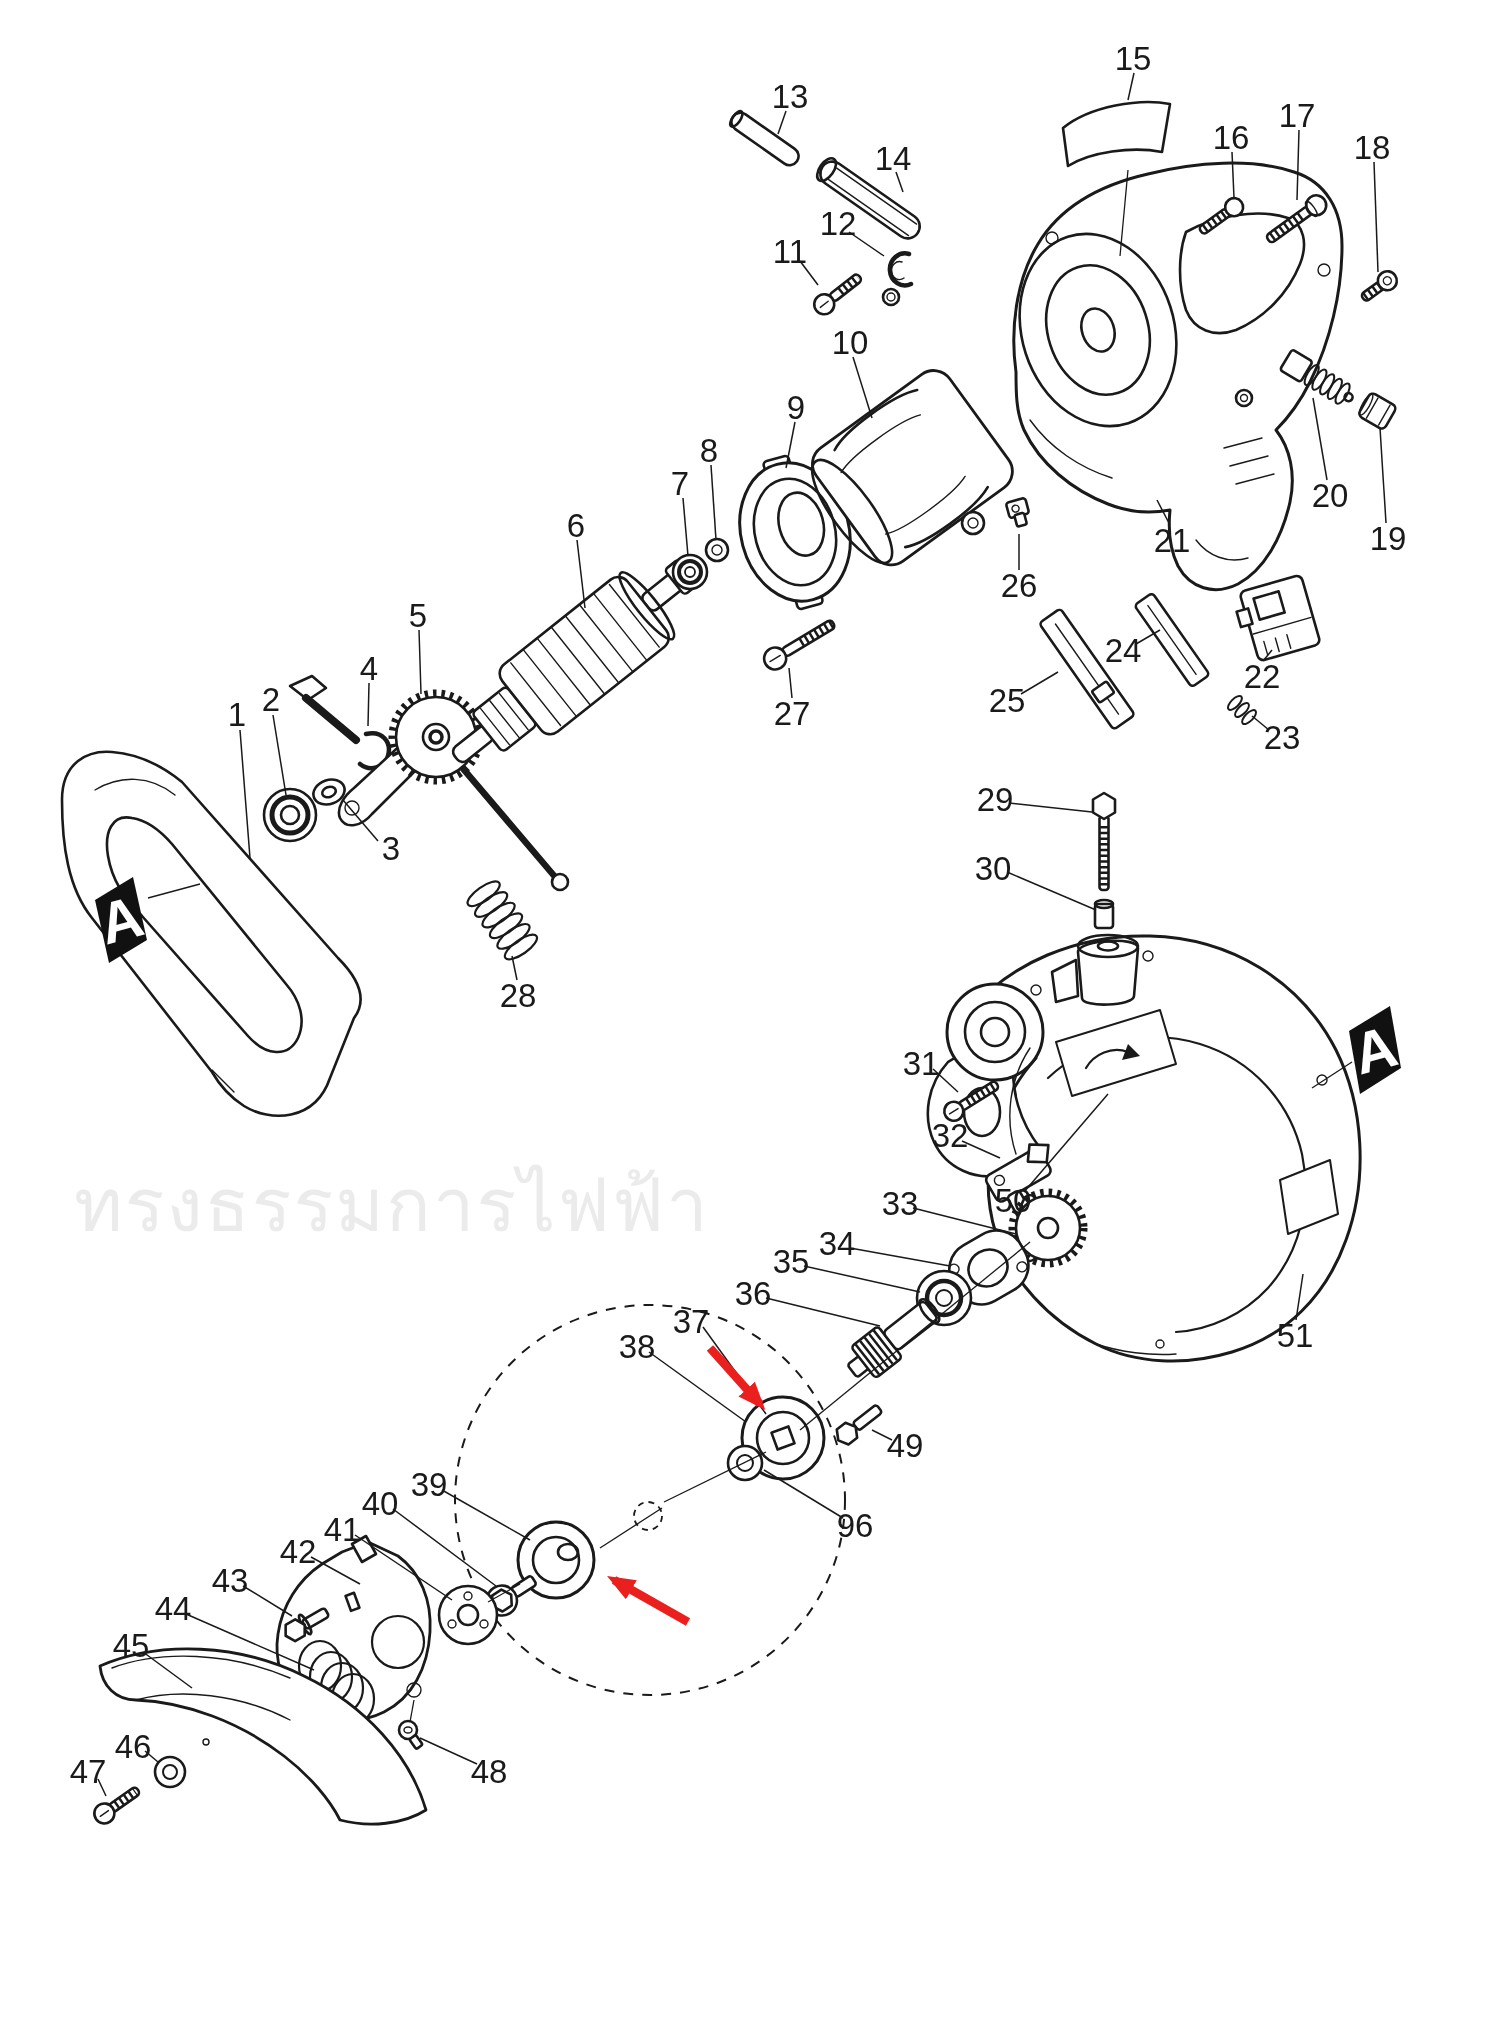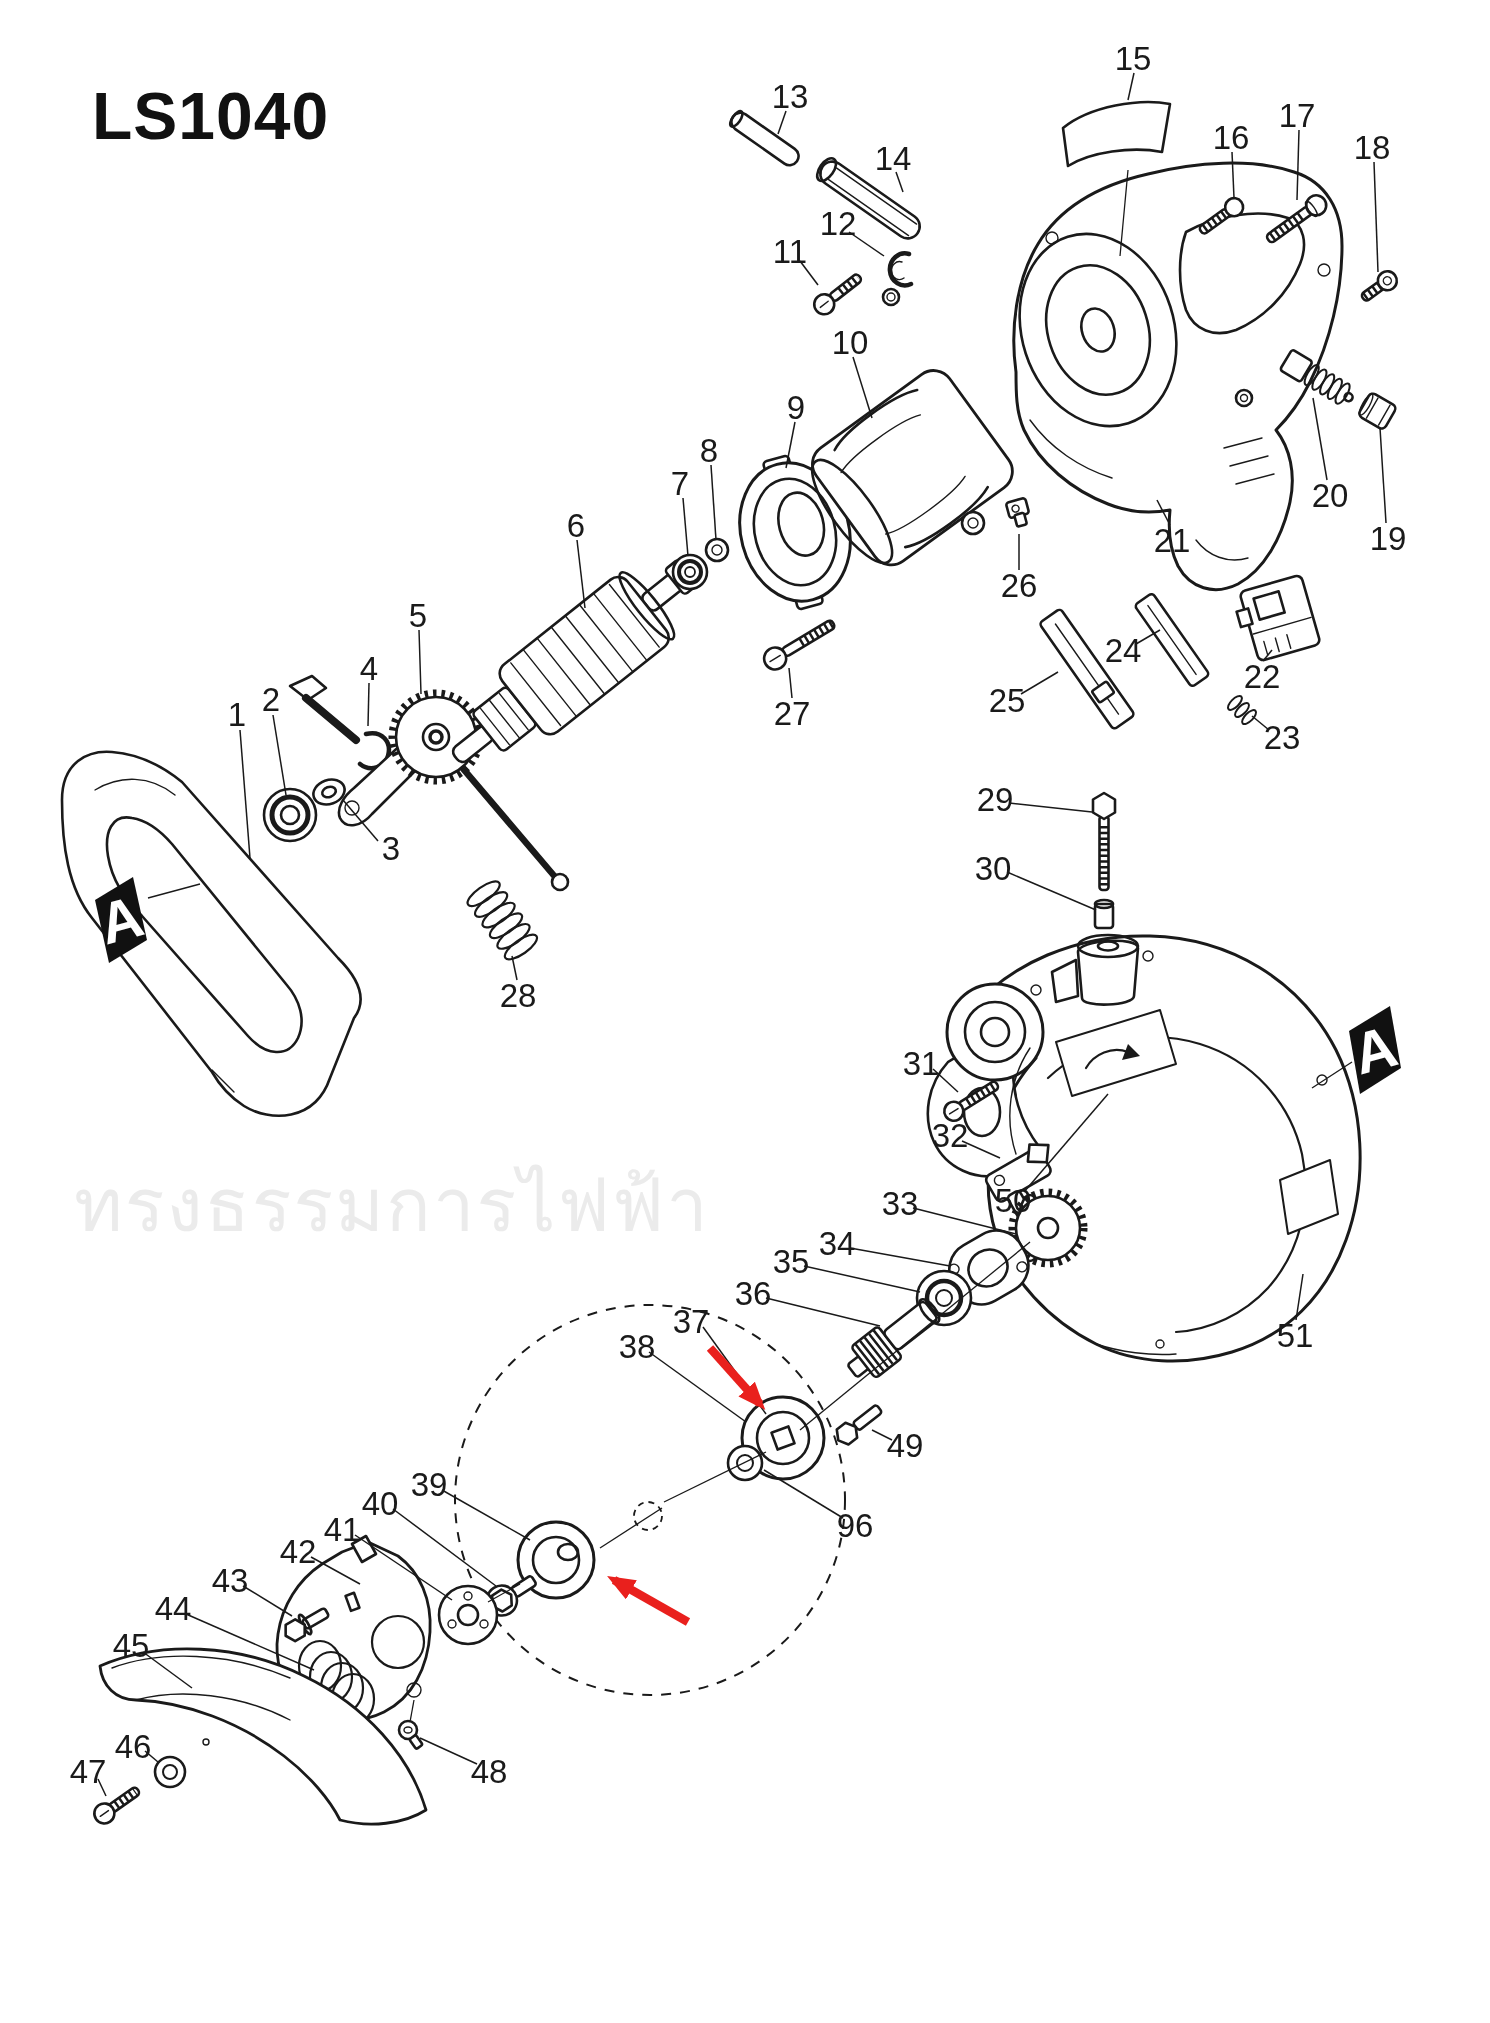--- a/index.html
+++ b/index.html
@@ -23,21 +23,20 @@
                      fill:#1a1a1a;text-anchor:middle;}
   #labels-layer line{stroke:#1a1a1a;stroke-width:1.5;}
   .badge-a text{font-family:"Liberation Sans","DejaVu Sans",sans-serif;font-size:58px;
                 font-weight:bold;fill:#fff;text-anchor:middle;}
 </style>
 </head>
 <body>
 
 <div class="page">
 
-  <div class="title">LS1040</div>
   <div class="watermark">ทรงธรรมการไฟฟ้า</div>
 
   <svg class="diagram" width="1490" height="2023" viewBox="0 0 1490 2023">
     <defs>
       <marker id="arrh" markerUnits="userSpaceOnUse" markerWidth="34" markerHeight="26" refX="20" refY="11" orient="auto">
         <path d="M0,0 L28,11 L0,22 Z" fill="#e9201d"></path>
       </marker>
     </defs>
 
     <g>

